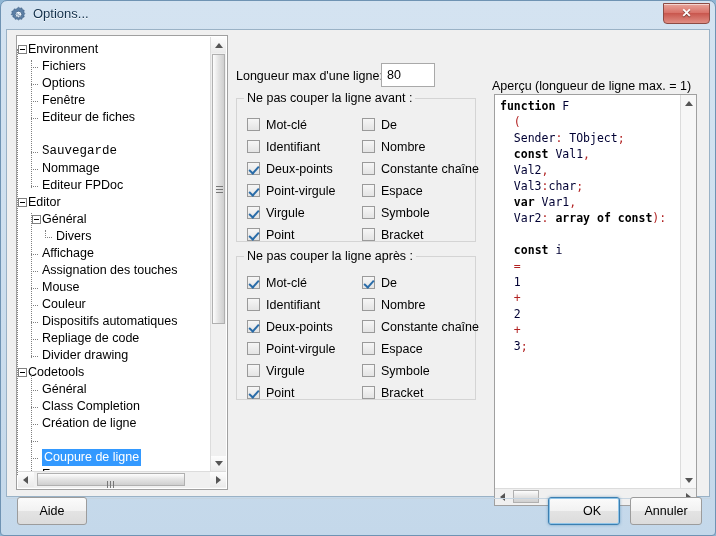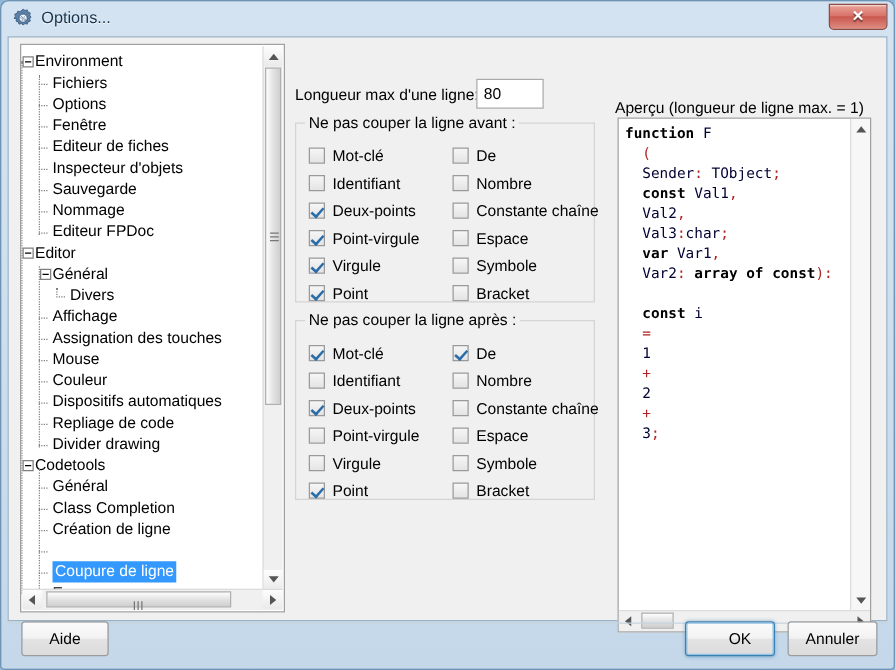--- a/index.html
+++ b/index.html
@@ -253,27 +253,23 @@
             <span class="lbl" style="left: 25px;">Options</span>
           </div>
           <div class="tnode" style="position: absolute; left: 0px; right: 0px; top: 56px; height: 17px; line-height: 17px; text-align: right;">
             <span class="dotstub" style="left: 14px; width: 7px; top: 9px;"></span>
             <span class="lbl" style="left: 25px;">Fenêtre</span>
           </div>
           <div class="tnode" style="position: absolute; left: 0px; right: 0px; top: 73px; height: 17px; line-height: 17px;">
             <span class="dotstub" style="left: 14px; width: 7px; top: 9px;"></span>
             <span class="lbl" style="left: 25px;">Editeur de fiches</span>
           </div>
-          <div class="tnode" style="position: absolute; left: 0px; right: 0px; top: 90px; height: 17px; line-height: 17px;">
-            <span class="dotstub" style="left: 14px; width: 7px; top: 9px;"></span>
-            <span class="lbl" style="left: 25px;">Inspecteur d'objets</span>
-          </div>
           <div class="tnode" style="position: absolute; left: 0px; right: 0px; top: 107px; height: 17px; line-height: 17px;">
             <span class="dotstub" style="left: 14px; width: 7px; top: 9px;"></span>
-            <span class="lbl" style="left: 25px;">Sauvegarde</span>
+            <span class="lbl" style="left: 25px; font-family: Liberation Mono, monospace;">Sauvegarde</span>
           </div>
           <div class="tnode" style="position: absolute; left: 0px; right: 0px; top: 124px; height: 17px; line-height: 17px;">
             <span class="dotstub" style="left: 14px; width: 7px; top: 9px;"></span>
             <span class="lbl" style="left: 25px;">Nommage</span>
           </div>
           <div class="tnode" style="position: absolute; left: 0px; right: 0px; top: 141px; height: 17px; line-height: 17px;">
             <span class="dotstub" style="left: 14px; width: 7px; top: 9px;"></span>
             <span class="lbl" style="left: 25px;">Editeur FPDoc</span>
           </div>
           <div class="tnode" style="position: absolute; left: 0px; right: 0px; top: 158px; height: 17px; line-height: 17px;">

